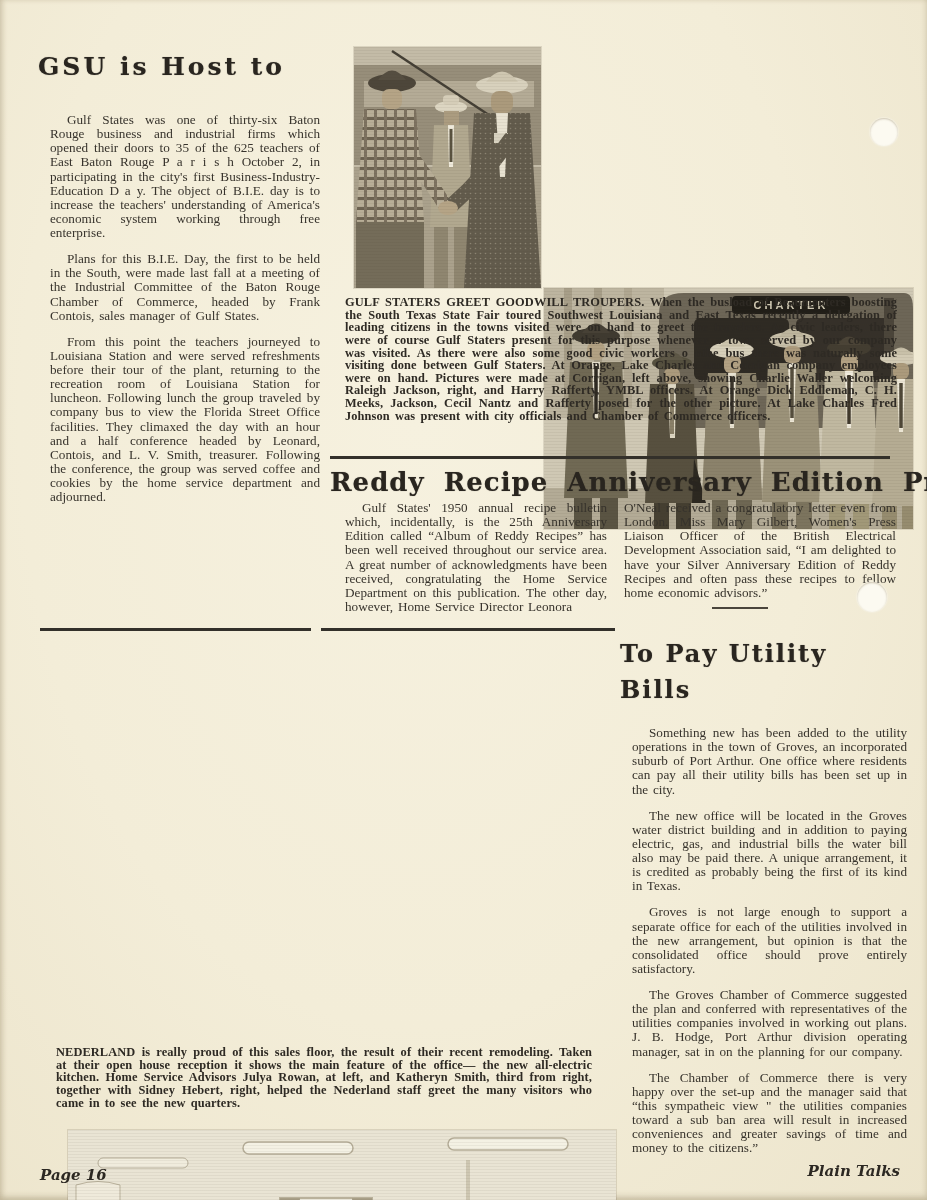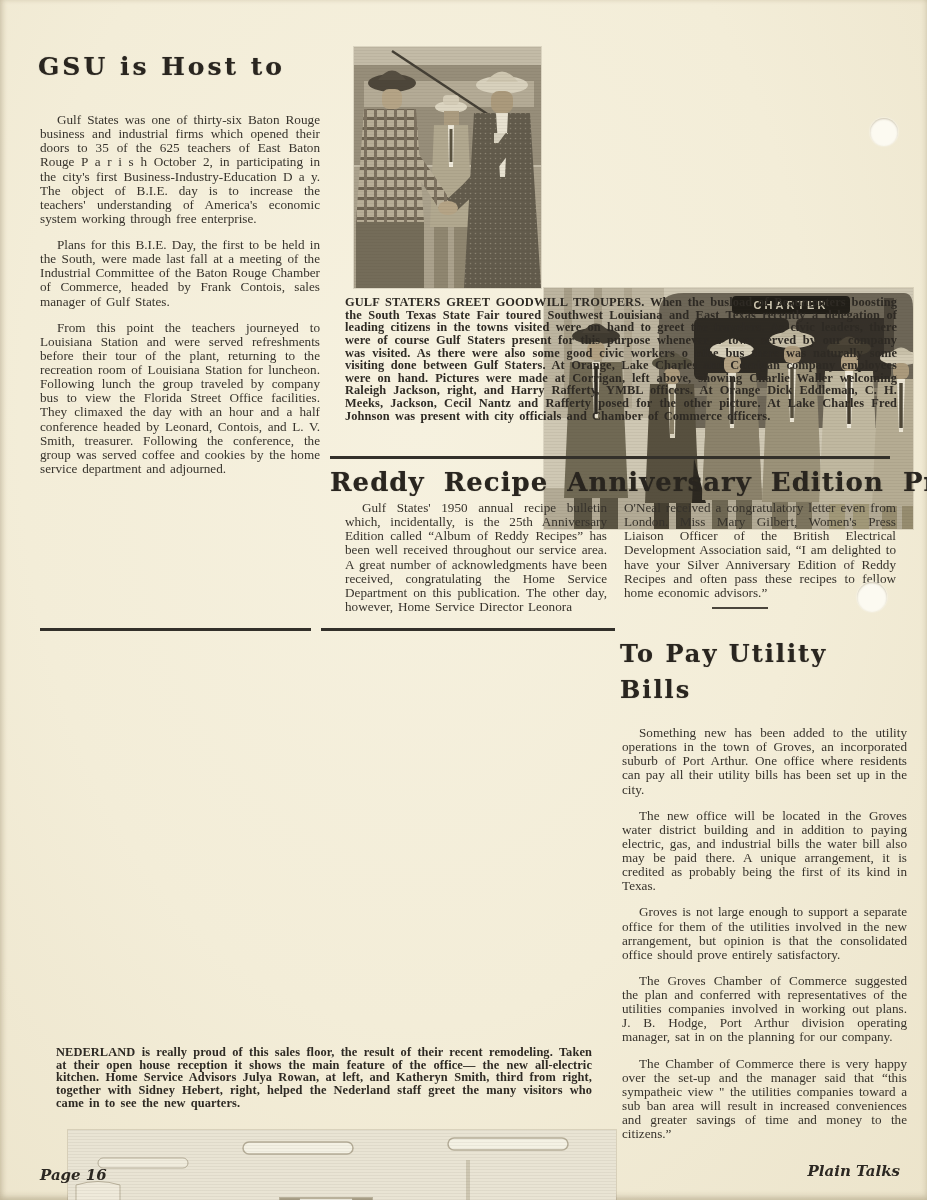--- a/index.html
+++ b/index.html
@@ -17,21 +17,21 @@
   }
   
   .headline{
     font-family:"DejaVu Serif","Liberation Serif",serif;
     font-weight:700;color:#29251f;
     letter-spacing:3px;line-height:37px;font-size:25px;
     text-shadow:0 0 1px rgba(41,37,31,.45);
   }
   
   .copy p{
-    margin:0 0 12px 2px;
+    margin:0 0 12px 12px;
     font-size:13.2px;line-height:1.07;
     text-align:justify;text-indent:17px;
     color:#37332c;
     word-spacing:1.5px;
   }
   .abs{position:absolute;}
   .caption{
     font-weight:700;font-size:12.4px;line-height:1.02;
     text-align:justify;color:#2e2a24;word-spacing:2px;letter-spacing:.1px;
   }
@@ -221,21 +221,21 @@
   <div class="mini-divider abs" style="left:712px;top:607px;width:56px;"></div>
 
   <div class="rule abs" style="left:40px;top:628px;width:271px;"></div>
   <div class="rule abs" style="left:321px;top:628px;width:294px;"></div>
 
   <div class="abs" style="left:620px;top:636px;width:287px;">
     <div class="headline" style="font-size:24px;letter-spacing:2px;line-height:36px;">To Pay Utility Bills</div>
     <div class="copy" style="margin-top:18px;">
       <p>Something new has been added to the utility operations in the town of Groves, an incorporated suburb of Port Arthur. One office where residents can pay all their utility bills has been set up in the city.</p>
       <p>The new office will be located in the Groves water district building and in addition to paying electric, gas, and industrial bills the water bill also may be paid there.  A unique arrangement, it is credited as probably being the first of its kind in Texas.</p>
-      <p>Groves is not large enough to support a separate office for them of the utilities involved in the new arrangement, but opinion is that the consolidated office should prove entirely satisfactory.</p>
+      <p>Groves is not large enough to support a separate office for each of the utilities involved in the new arrangement, but opinion is that the consolidated office should prove entirely satisfactory.</p>
       <p>The Groves Chamber of Commerce suggested the plan and conferred with representatives of the utilities companies involved in working out plans.  J. B. Hodge, Port Arthur division operating manager, sat in on the planning for our company.</p>
       <p>The Chamber of Commerce there is very happy over the set-up and the manager said that “this sympatheic view " the utilities companies toward a sub ban area will result in increased conveniences and greater savings of time and money to the citizens.”</p>
     </div>
   </div>
 
   <div class="photo abs" style="left:45px;top:648px;width:548px;height:388px;">
     <svg width="548" height="388" viewBox="0 0 548 388">
       <rect width="548" height="388" fill="#ddd6c4"></rect>
 
       <path d="M0 0 L548 0 L548 70 L0 95 Z" fill="#e9e4d4"></path>

